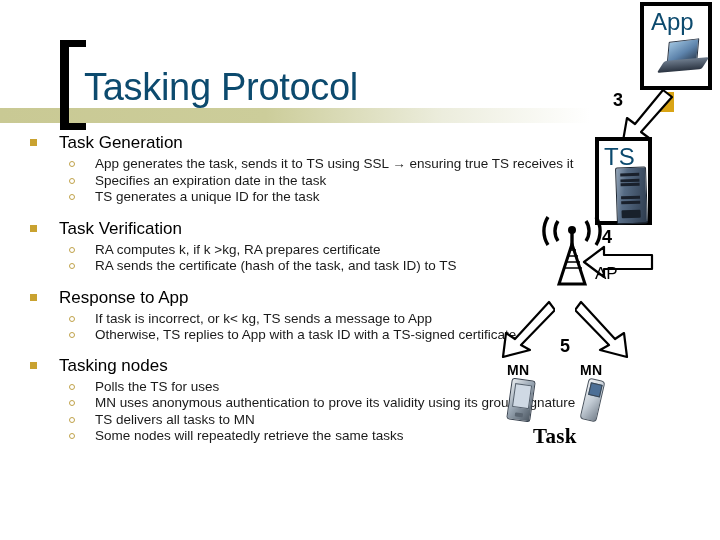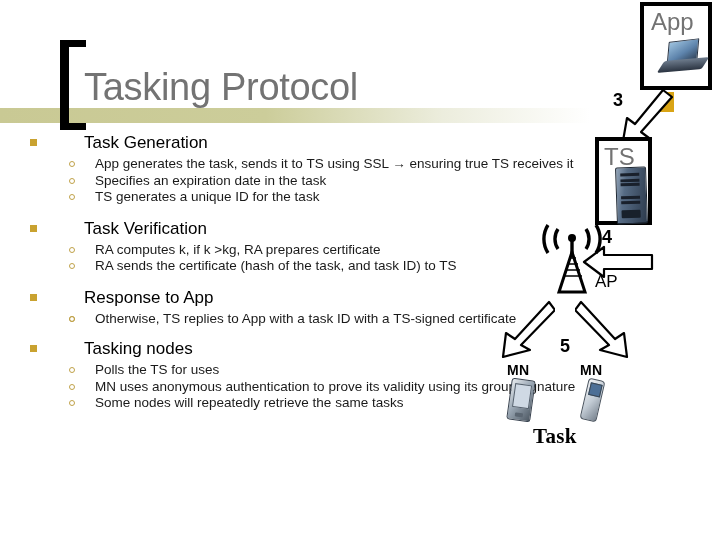--- a/index.html
+++ b/index.html
@@ -35,21 +35,21 @@
     border-top: 7px solid #000000;
     border-bottom: 7px solid #000000;
     box-sizing: border-box;
   }
   #page-title {
     position: absolute;
     left: 84px;
     top: 64px;
     font-size: 38px;
     line-height: 46px;
-    color: #737373;
+    color: #0c4a6e;
     letter-spacing: -0.3px;
     white-space: nowrap;
   }
   #title-accent {
     position: absolute;
     left: 655px;
     top: 92px;
     width: 19px;
     height: 20px;
     border-right: 8px solid #d9a415;
@@ -61,21 +61,21 @@
   #content {
     position: absolute;
     left: 0;
     top: 131px;
     width: 720px;
   }
   .grp { position: relative; }
 
   .lvl1 {
     position: relative;
-    padding-left: 84px;
+    padding-left: 59px;
     font-size: 17px;
     line-height: 23px;
     color: #000000;
     margin: 0 0 2px 0;
   }
   .lvl1 > .sq {
     position: absolute;
     left: 30px;
     top: 8px;
     width: 7px;
@@ -122,21 +122,21 @@
   }
   .nodebox {
     position: absolute;
     border: 4px solid #000;
     background: #fff;
     box-sizing: border-box;
   }
   .nodebox .nlabel {
     position: absolute;
     font-size: 24px;
-    color: #737373;
+    color: #0c4a6e;
     line-height: 24px;
   }
   #app-box  { left: 640px; top: 2px;  width: 72px; height: 88px; }
   #app-box .nlabel { left: 7px; top: 4px; }
   #ts-box   { left: 595px; top: 137px; width: 57px; height: 88px; }
   #ts-box .nlabel { left: 5px; top: 4px; text-align: center; }
 
   
   .laptop {
     position: absolute;
@@ -187,21 +187,21 @@
     background: #18202a;
     border-radius: 1px;
   }
 
   
   .hollow-arrow { position: absolute; }
 
   
   #ap {
     position: absolute;
-    left: 535px; top: 224px;
+    left: 535px; top: 216px;
     width: 100px; height: 80px;
   }
   .ap-label {
     position: absolute;
     left: 60px; top: 48px;
     font-size: 17px;
     color: #000;
   }
 
   
@@ -303,39 +303,44 @@
     </div>
   </div>
 
   <div class="grp g3">
     <div class="lvl1">
       <span class="sq"></span>
       <span>Response to App</span>
     </div>
     <div class="lvl2 w-short">
       <span class="ci"></span>
+      <span class="ind">If task is incorrect, or k&lt; kg, TS sends a message to App</span>
     </div>
     <div class="lvl2 w-med">
       <span class="ci"></span>
       <span class="ind">Otherwise, TS replies to App with a task ID with a TS-signed certificate</span>
     </div>
   </div>
 
   <div class="grp g4">
     <div class="lvl1">
       <span class="sq"></span>
       <span>Tasking nodes</span>
     </div>
     <div class="lvl2 w-long">
       <span class="ci"></span>
       <span class="ind">Polls the TS for uses</span>
     </div>
     <div class="lvl2 w-long">
       <span class="ci"></span>
       <span class="ind">MN uses anonymous authentication to prove its validity using its group signature</span>
+    </div>
+    <div class="lvl2 w-long">
+      <span class="ci"></span>
+      <span class="ind">TS delivers all tasks to MN</span>
     </div>
     <div class="lvl2 w-long">
       <span class="ci"></span>
       <span class="ind">Some nodes will repeatedly retrieve the same tasks</span>
     </div>
   </div>
 
 </div>
 
 <div id="diagram">

